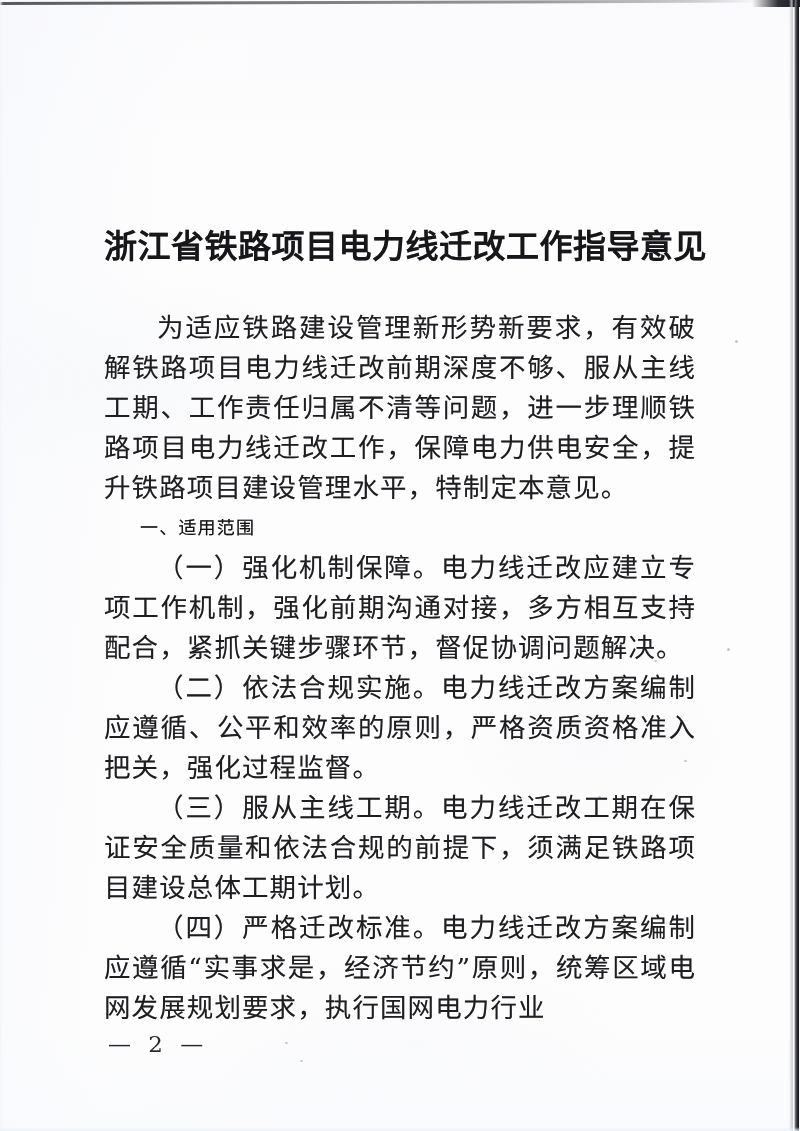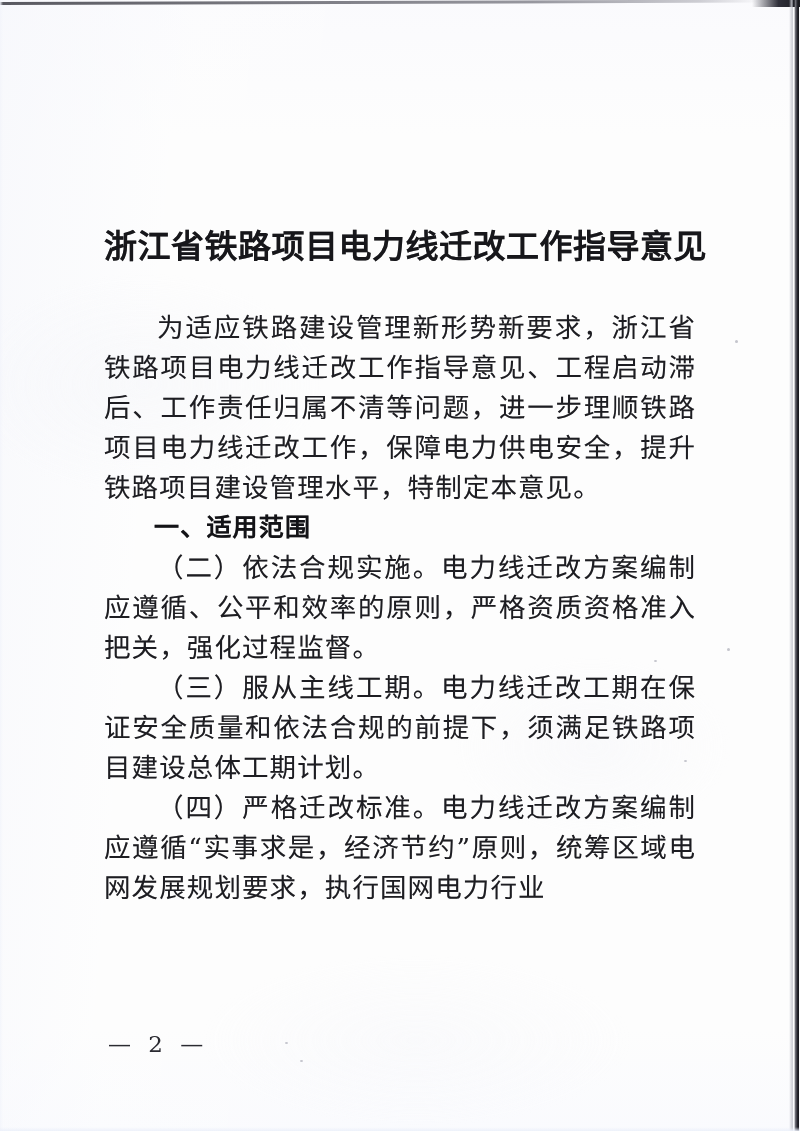--- a/index.html
+++ b/index.html
@@ -125,24 +125,24 @@
   }
   .para.indent {
     text-indent: 2em;
   }
   .para.gap-first {
     margin-top: 38px;
   }
 
   .section-heading {
     font-family: "DejaVu Sans", "Liberation Sans", sans-serif;
-    font-size: 25px;
+    font-size: 18px;
     line-height: 40px;
     letter-spacing: 1.2px;
-    font-weight: 700;
+    font-weight: 400;
     color: #131317;
     margin: 0;
     text-indent: 2em;
     text-shadow: 0 0 .5px rgba(0,0,0,.5);
   }
 
   
   .page-footer {
     position: absolute;
     left: 104px;
@@ -187,26 +187,27 @@
   <div class="speck" style="left:735px;top:340px;width:3px;height:3px;"></div>
   <div class="speck" style="left:684px;top:760px;width:3px;height:2px;"></div>
   <div class="speck" style="left:300px;top:1060px;width:3px;height:2px;"></div>
   <div class="speck" style="left:285px;top:1042px;width:3px;height:2px;"></div>
   <div class="speck" style="left:598px;top:796px;width:3px;height:2px;"></div>
 
   <div class="doc-body">
 
     <h1 class="doc-title">浙江省铁路项目电力线迁改工作指导意见</h1>
 
-    <p class="para indent gap-first">为适应铁路建设管理新形势新要求，浙江省铁路项目电力线迁改工作指导意见、工程启动滞后、工作责任归属不清等问题，进一步理顺铁路项目电力线迁改工作，保障电力供电安全，提升铁路项目建设管理水平，特制定本意见。</p>
+    <p class="para indent gap-first">为适应铁路建设管理新形势新要求，有效破解铁路项目电力线迁改前期深度不够、服从主线工期、工作责任归属不清等问题，进一步理顺铁路项目电力线迁改工作，保障电力供电安全，提升铁路项目建设管理水平，特制定本意见。</p>
 
     <h2 class="section-heading">一、适用范围</h2>
 
 
 
+    <p class="para indent">（一）强化机制保障。电力线迁改应建立专项工作机制，强化前期沟通对接，多方相互支持配合，紧抓关键步骤环节，督促协调问题解决。</p>
 
     <p class="para indent">（二）依法合规实施。电力线迁改方案编制应遵循、公平和效率的原则，严格资质资格准入把关，强化过程监督。</p>
 
     <p class="para indent">（三）服从主线工期。电力线迁改工期在保证安全质量和依法合规的前提下，须满足铁路项目建设总体工期计划。</p>
 
     <p class="para indent">（四）严格迁改标准。电力线迁改方案编制应遵循“实事求是，经济节约”原则，统筹区域电网发展规划要求，执行国网电力行业</p>
 
   </div>
 
   <div class="page-footer">

